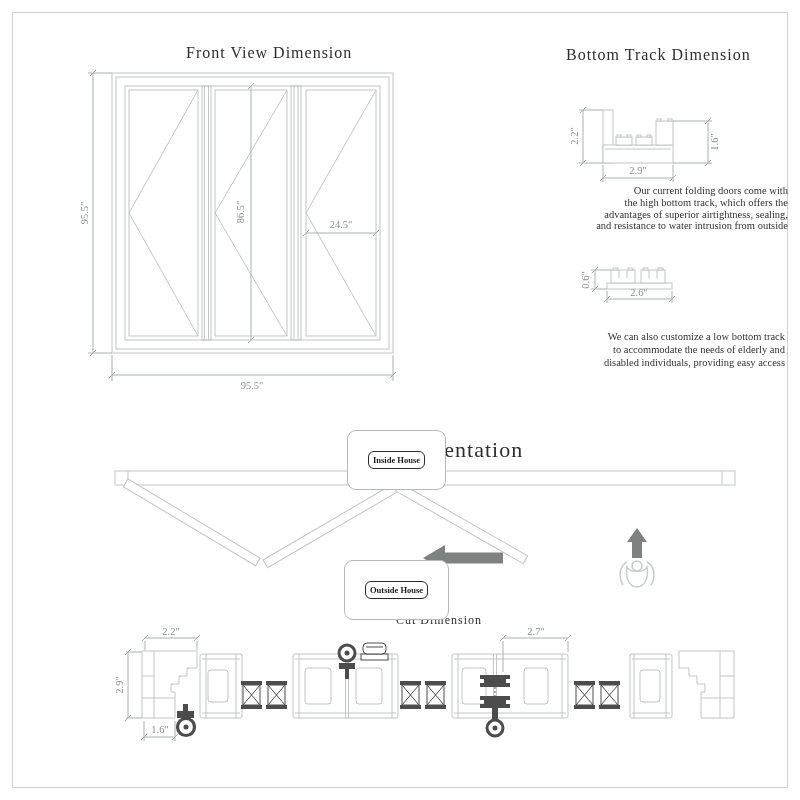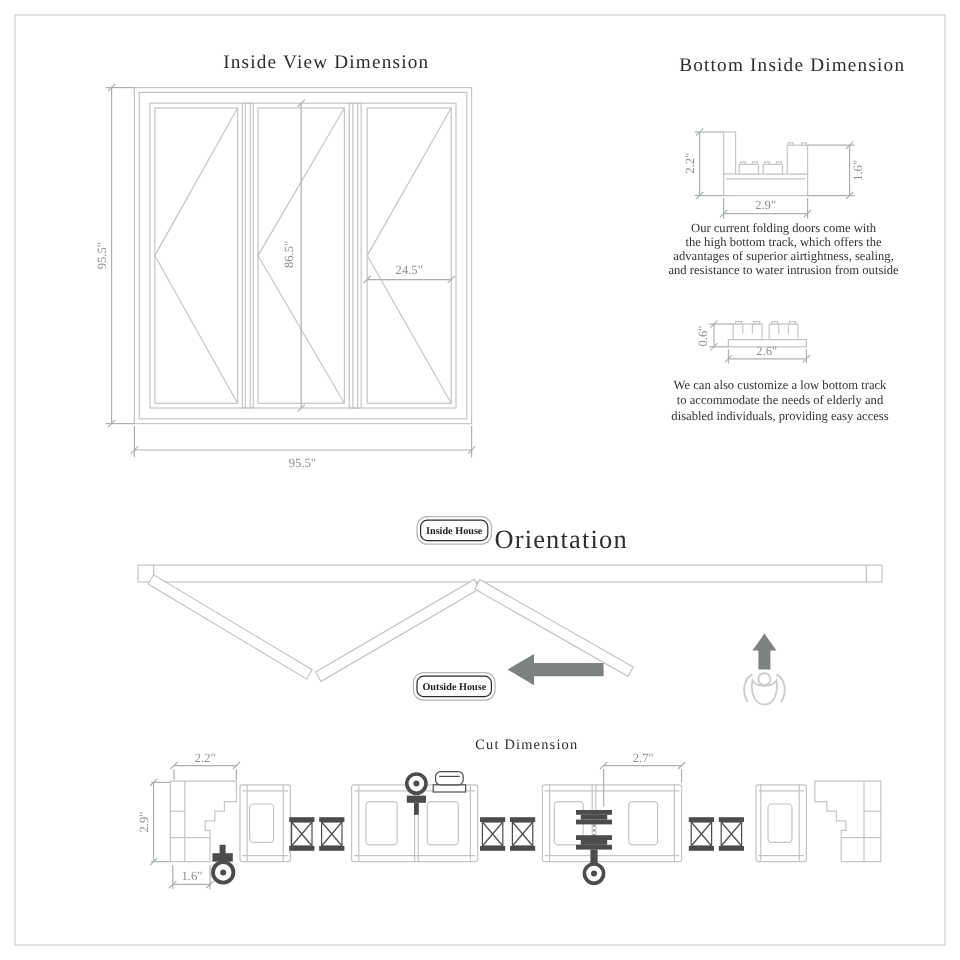--- a/index.html
+++ b/index.html
@@ -5,47 +5,47 @@
   html,body{margin:0;padding:0;background:#f2f2f2;}
   .sheet{position:relative;width:800px;height:800px;background:#fff;overflow:hidden;
          font-family:"Liberation Serif",serif;}
   .sheet-border{position:absolute;left:12px;top:12px;right:12px;bottom:12px;
                 border:1px solid #cdd1d0;pointer-events:none;}
   .ttl{position:absolute;font-size:16px;color:#2e2e2e;letter-spacing:1px;white-space:nowrap;}
   .t-front{left:186px;top:44px;}
   .t-track{left:566px;top:46px;}
   .t-orient{left:412px;top:437px;font-size:22px;}
   .t-cut{left:396px;top:613px;font-size:12px;}
-  .para{position:absolute;font-size:10.5px;color:#333;text-align:center;
+  .para{position:absolute;font-size:10.5px;color:#333;text-align:right;
         white-space:pre-line;width:270px;}
   .p1{left:518px;top:185px;line-height:11.8px;}
-  .p2{left:515px;top:315px;line-height:13.2px;}
+  .p2{left:515px;top:330px;line-height:13.2px;}
   .badge{position:absolute;background:#fff;border:1px solid #b4b8b7;border-radius:9px;
-         padding:2px;z-index:3;}
+         padding:20px;z-index:3;}
   .badge-inner{border:1.6px solid #2a2a2a;border-radius:6px;padding:3px 4px;
          font-weight:bold;font-size:8.5px;color:#1c1c1c;white-space:nowrap;text-align:center;}
   .badge-inside{left:347px;top:430px;}
   .badge-outside{left:344px;top:547px;margin-top:13px;}
   svg{position:absolute;overflow:visible;}
   .pf{stroke:#c2c6c5;fill:none;stroke-width:1;}
   .pfw{stroke:#c2c6c5;fill:#fff;stroke-width:1;}
   .dl{stroke:#abb1b0;fill:none;stroke-width:1;}
   .dim{font-family:"Liberation Serif",serif;font-size:10.5px;fill:#8f8f8f;}
   .hw{fill:#4c4c4c;stroke:none;}
   .hwl{stroke:#4c4c4c;fill:#fff;stroke-width:1;}
   .arrow{fill:#7d8280;stroke:none;}
   .person{stroke:#c8cccb;fill:none;stroke-width:1.5;}
 </style>
 </head>
 <body>
 
 <div class="sheet">
   <div class="sheet-border"></div>
 
-  <div class="ttl t-front">Inside View Dimension</div>
+  <div class="ttl t-front">Front View Dimension</div>
 
   <svg style="left:80px;top:60px" width="330" height="340" viewBox="0 0 330 340">
     <g>
       <rect class="pf" x="32" y="13" width="281" height="280"></rect>
       <rect class="pf" x="36" y="17" width="273" height="272"></rect>
       <rect class="pf" x="45" y="26" width="255" height="254"></rect>
       <rect class="pf" x="122" y="26" width="9" height="254"></rect>
       <line class="pf" x1="124.5" y1="26" x2="124.5" y2="280"></line>
       <line class="pf" x1="128.5" y1="26" x2="128.5" y2="280"></line>
       <rect class="pf" x="211" y="26" width="10" height="254"></rect>
@@ -80,21 +80,21 @@
 
       <line class="dl" x1="32" y1="295" x2="32" y2="321"></line>
       <line class="dl" x1="313" y1="295" x2="313" y2="321"></line>
       <line class="dl" x1="32" y1="315" x2="313" y2="315"></line>
       <line class="dl" x1="29" y1="318" x2="35" y2="312"></line>
       <line class="dl" x1="310" y1="318" x2="316" y2="312"></line>
       <text class="dim" x="172" y="329" text-anchor="middle">95.5"</text>
     </g>
   </svg>
 
-  <div class="ttl t-track">Bottom Inside Dimension</div>
+  <div class="ttl t-track">Bottom Track Dimension</div>
 
   <svg style="left:570px;top:95px" width="170" height="100" viewBox="0 0 170 100">
     <g>
       <rect class="pfw" x="33" y="15" width="10" height="53"></rect>
       <rect class="pfw" x="33" y="50" width="70" height="18"></rect>
       <line class="pf" x1="35" y1="54" x2="101" y2="54"></line>
       <rect class="pfw" x="46" y="42" width="16" height="8"></rect>
       <rect class="pfw" x="47" y="40" width="4" height="2"></rect>
       <rect class="pfw" x="57" y="40" width="4" height="2"></rect>
       <rect class="pfw" x="66" y="42" width="16" height="8"></rect>

